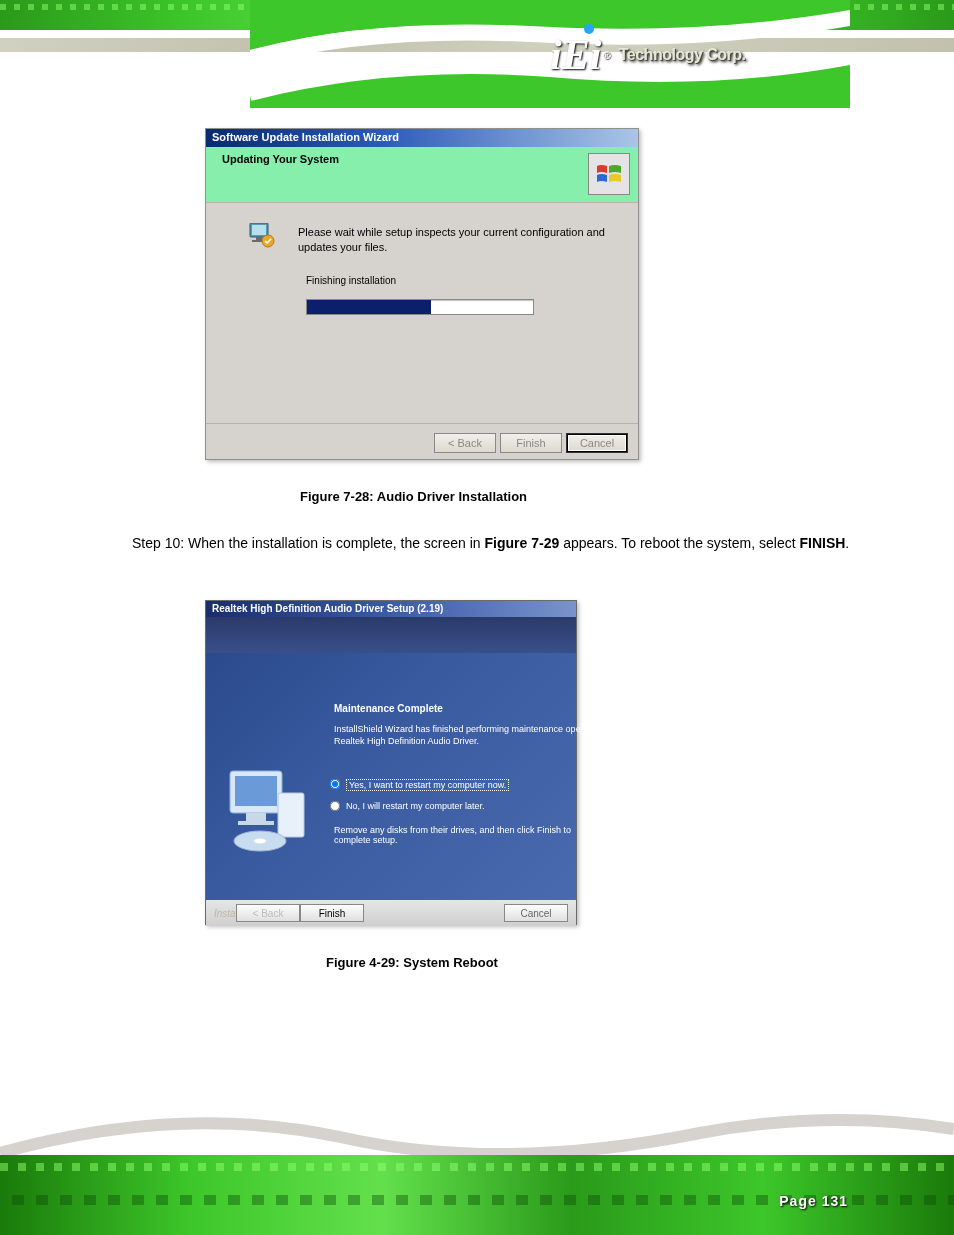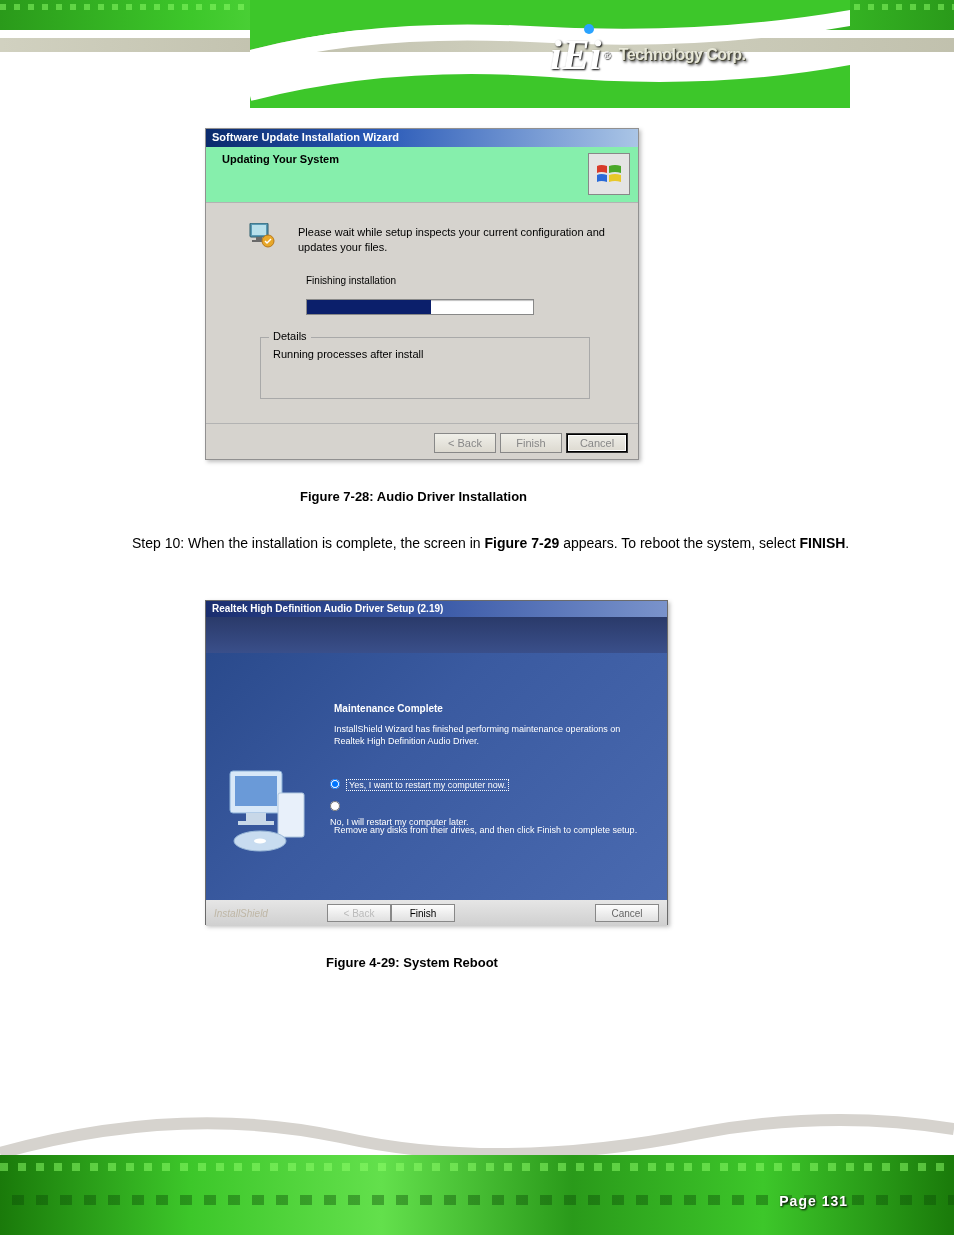--- a/index.html
+++ b/index.html
@@ -37,30 +37,30 @@
 .dlg1-footer { height:38px; border-top:1px solid #b3b3b3; display:flex; justify-content:flex-end; align-items:center; padding-right:10px; gap:4px; }
 .dlg1-btn { width:62px; height:20px; border:1px solid #888; background:linear-gradient(#f0efe9,#dcd9d0); font-size:11px; color:#888; cursor:default; }
 .dlg1-btn.cancel { border:1px solid #333; box-shadow:0 0 0 1px #000 inset,0 0 0 2px #fff inset; color:#888; }
 
 .caption1 { position:absolute; left:300px; top:489px; font-weight:bold; font-size:13px; color:#000; }
 
 .step-text { position:absolute; left:92px; top:533px; font-size:14px; color:#000; width:770px; line-height:1.55;margin-left:40px; }
 .step-bold { font-weight:bold; }
 
 
-.dlg2 { position:absolute; left:205px; top:600px; width:463px; height:325px; border:1px solid #6a6a6a; box-shadow:2px 2px 4px rgba(0,0,0,.25); font-family:Tahoma,Arial,sans-serif; font-size:9px; }
+.dlg2 { position:absolute; left:205px; top:600px; width:372px; height:325px; border:1px solid #6a6a6a; box-shadow:2px 2px 4px rgba(0,0,0,.25); font-family:Tahoma,Arial,sans-serif; font-size:9px; }
 .dlg2-title { height:16px; background:linear-gradient(90deg,#1a2d6e 0%,#3b5aa8 50%,#7a93cb 100%); color:#fff; font-weight:bold; padding:2px 6px; font-size:10px; }
 .dlg2-top { height:36px; background:linear-gradient(#2a3a6a,#3a4f8a); }
 .dlg2-body { height:247px; background:linear-gradient(135deg,#2a4a8c 0%,#3a5aa0 40%,#4a6ab0 100%); position:relative; color:#fff; }
 .dlg2-img { position:absolute; left:14px; top:110px; width:96px; height:96px; }
 .dlg2-h { position:absolute; left:128px; top:50px; font-weight:bold; font-size:10px; }
 .dlg2-p1 { position:absolute; left:128px; top:70px; width:290px; font-size:9px; line-height:1.35; }
 .dlg2-radio { position:absolute; left:124px; font-size:9px; display:flex; gap:6px; }
 .dlg2-radio.r1 { top:126px; }
-.dlg2-radio.r2 { top:148px;flex-direction:column; }
+.dlg2-radio.r2 { top:148px; }
 .dlg2-radio input { width:10px; height:10px; }
 .dlg2-r1span { border:1px dotted #fff; padding:0 2px; }
 .dlg2-p2 { position:absolute; left:128px; top:172px; font-size:9px; }
 .dlg2-footer { height:26px; background:linear-gradient(#e6e6e6,#cfcfcf); display:flex; align-items:center; position:relative;padding-left:6px; }
 .dlg2-brand { position:absolute; left:8px; font-size:10px; color:#bfb7a6; font-style:italic; }
 .dlg2-btns { position:absolute; right:8px; display:flex; gap:2px; }
 .dlg2-btn { width:64px; height:18px; border:1px solid #888; background:linear-gradient(#fdfdfd,#e0e0e0); font-size:10px; color:#666; }
 .dlg2-btn.back { color:#bbb; }
 .dlg2-btn.finish { color:#000; }
 .dlg2-btn.cancel { margin-left:138px; }
@@ -120,24 +120,20 @@
         <rect x="4" y="17" width="14" height="2" fill="#6a6a6a"></rect>
         <circle cx="20" cy="18" r="6" fill="#e8a82a" stroke="#b8781a"></circle>
         <path d="M17 18 L19 20 L23 16" stroke="#fff" stroke-width="1.5" fill="none"></path>
       </svg>
     </div>
     <div class="dlg1-btxt">Please wait while setup inspects your current configuration and updates your files.</div>
     <div class="dlg1-status">Finishing installation</div>
     <div class="dlg1-prog">
       <div class="dlg1-progfill"></div>
     </div>
-    <div class="dlg1-detailsbox">
-      <div class="dlg1-detailslbl">Details</div>
-      <div class="dlg1-detailstxt">Running processes after install</div>
-    </div>
   </div>
   <div class="dlg1-footer">
     <button class="dlg1-btn" disabled="">&lt; Back</button>
     <button class="dlg1-btn" disabled="">Finish</button>
     <button class="dlg1-btn cancel">Cancel</button>
   </div>
 </div>
 
 <div class="caption1">Figure 7-28: Audio Driver Installation</div>
 

